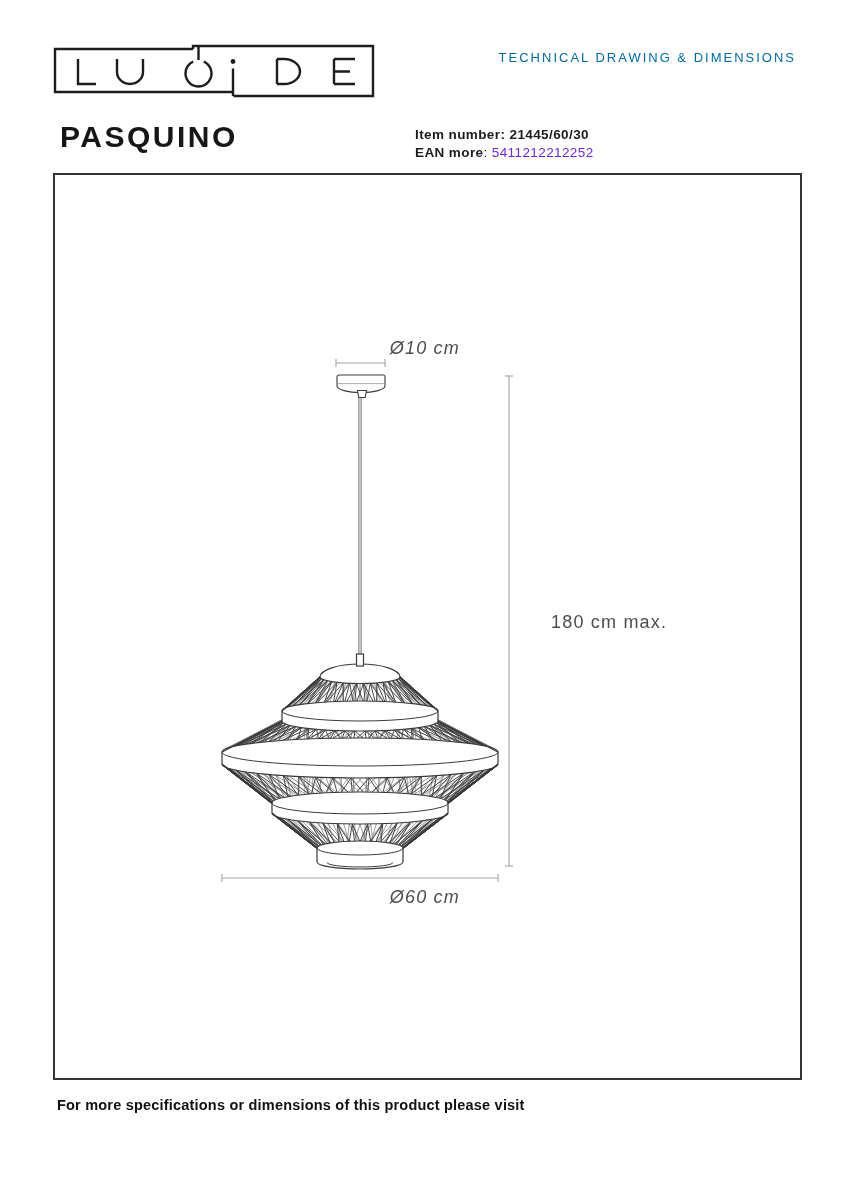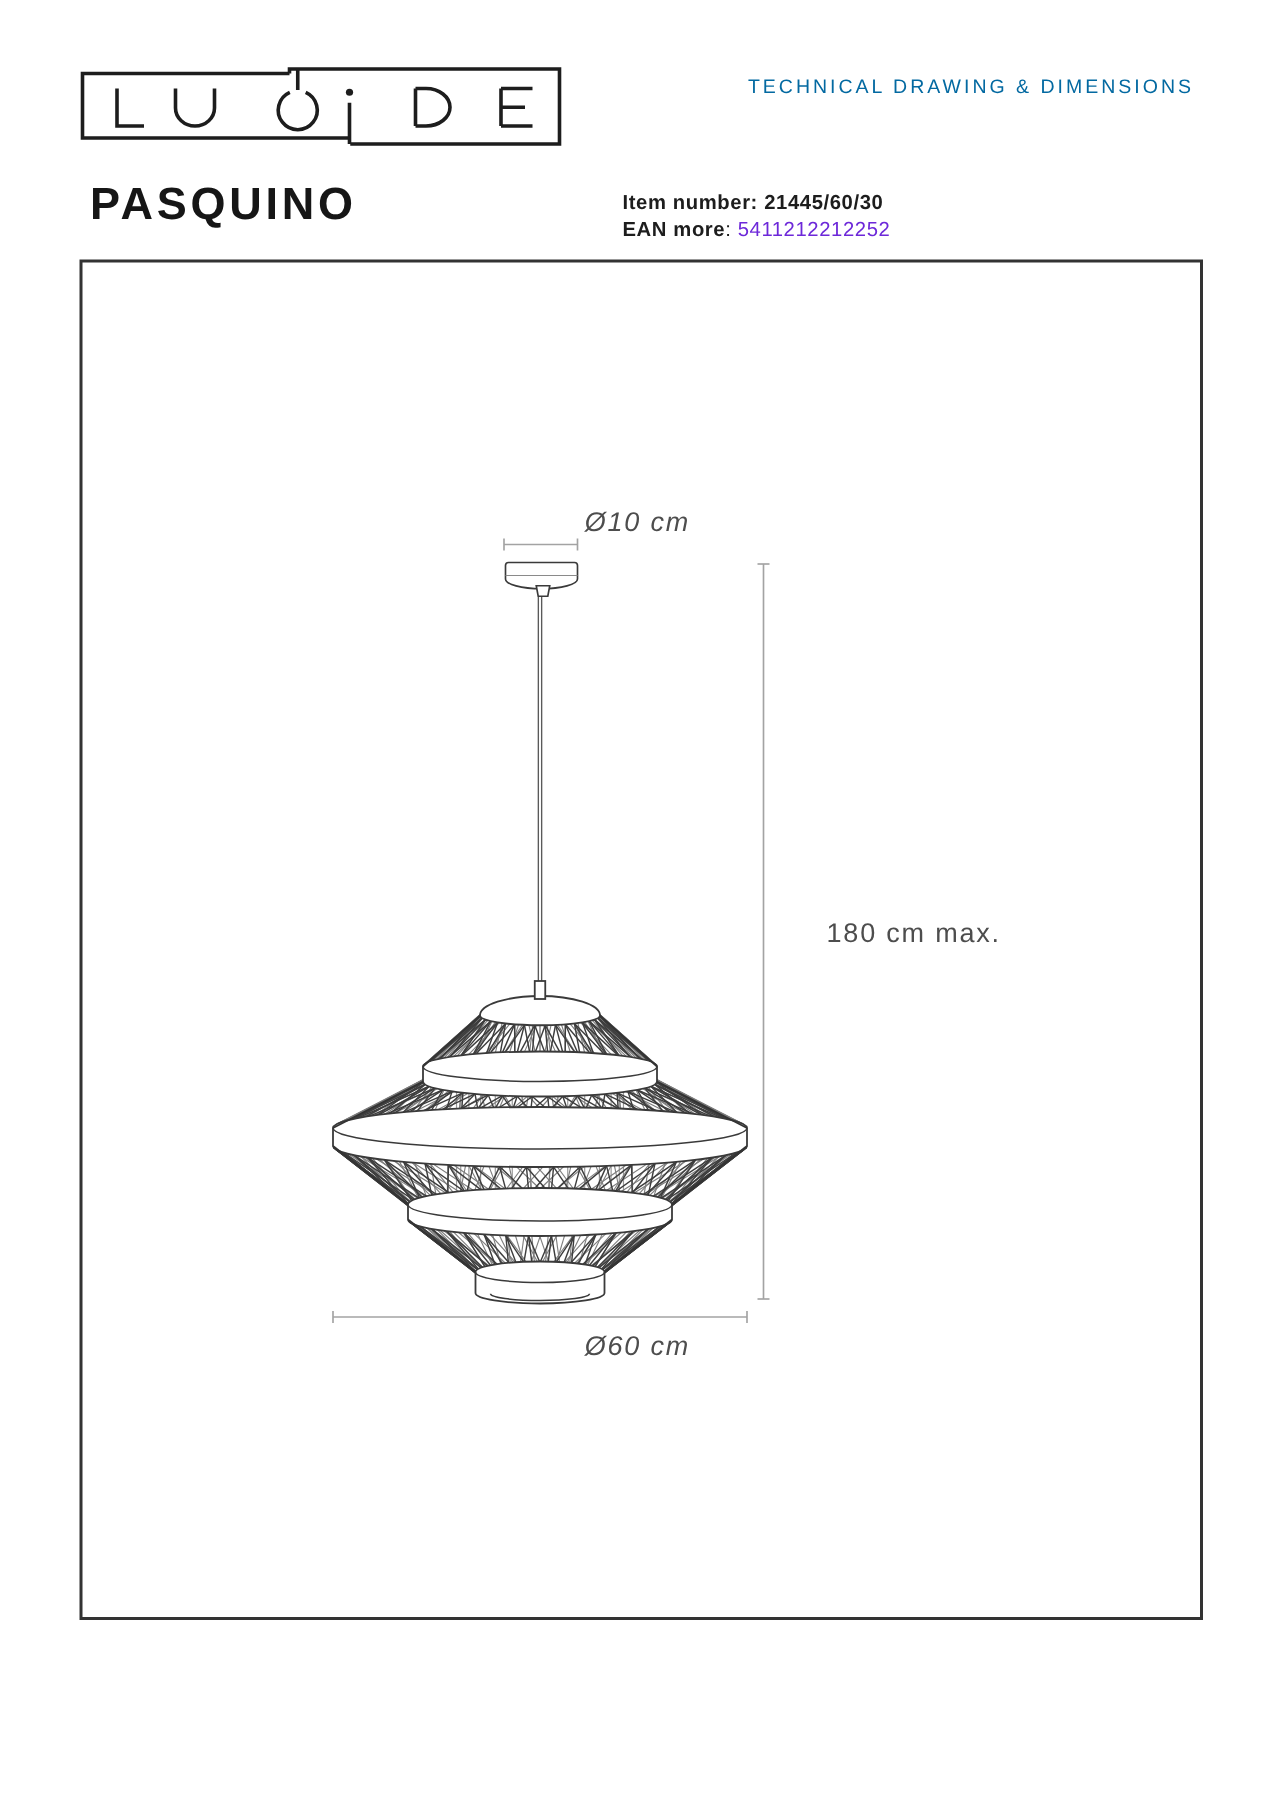--- a/index.html
+++ b/index.html
@@ -640,15 +640,16 @@
           <line x1="443" y1="589" x2="393" y2="628"></line>
           <line x1="393" y1="638" x2="348" y2="673"></line>
         </g>
       </svg>
     <div class="dim-label dim-center" id="lbl-d10">Ø10 cm</div>
     <div class="dim-label" id="lbl-h180">180 cm max.</div>
     <div class="dim-label dim-center" id="lbl-d60">Ø60 cm</div>
   </div>
 
   <div class="footer">
+    <div class="footer-note">For more specifications or dimensions of this product please visit</div>
   </div>
 
 </div>
 
 </body></html>

